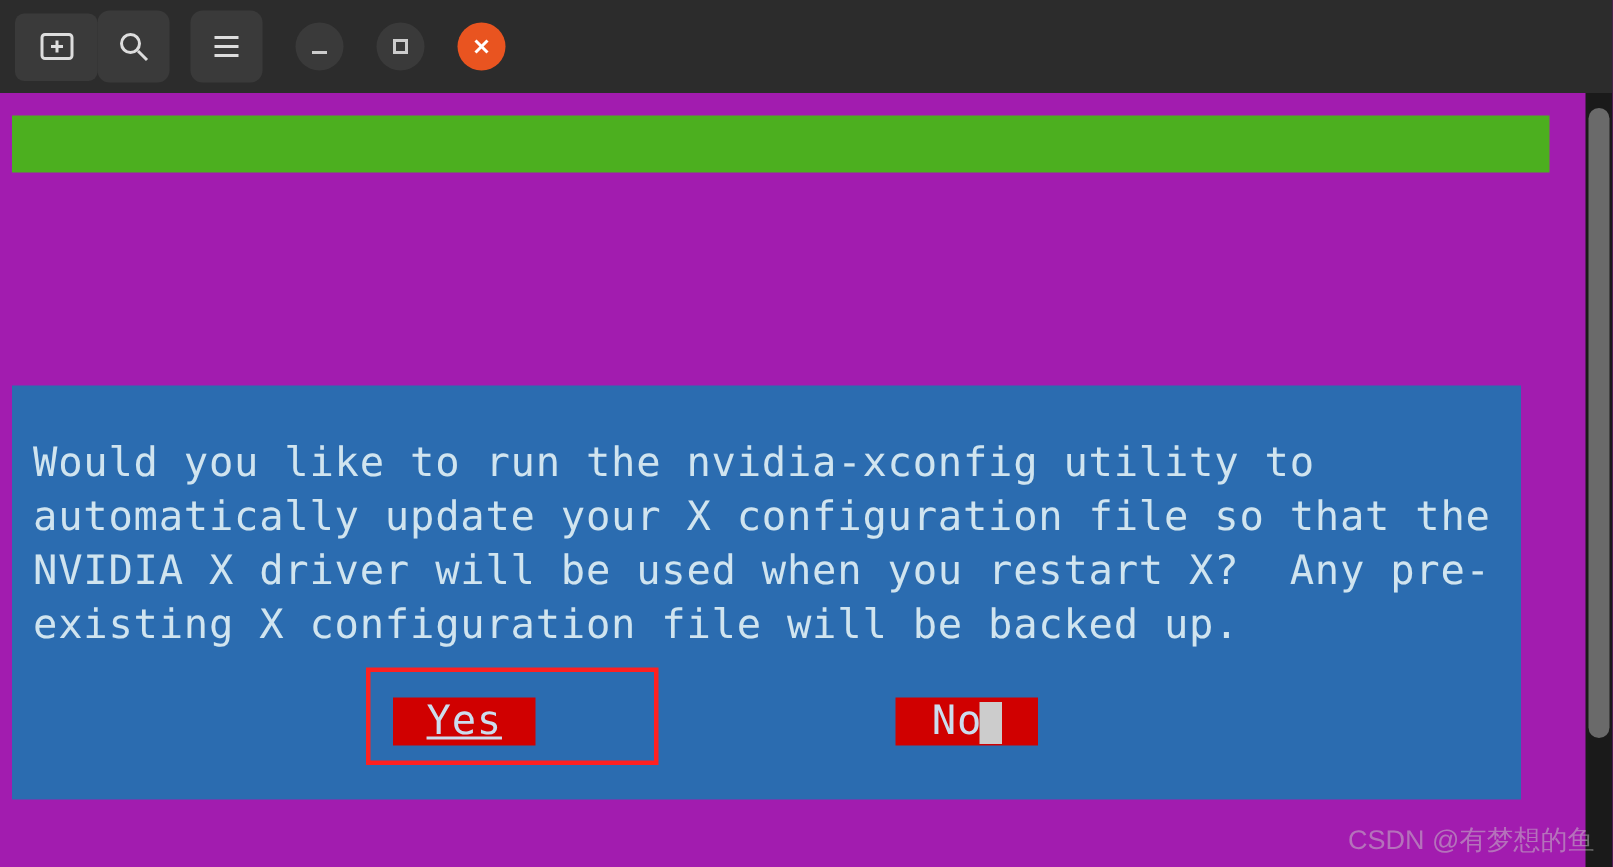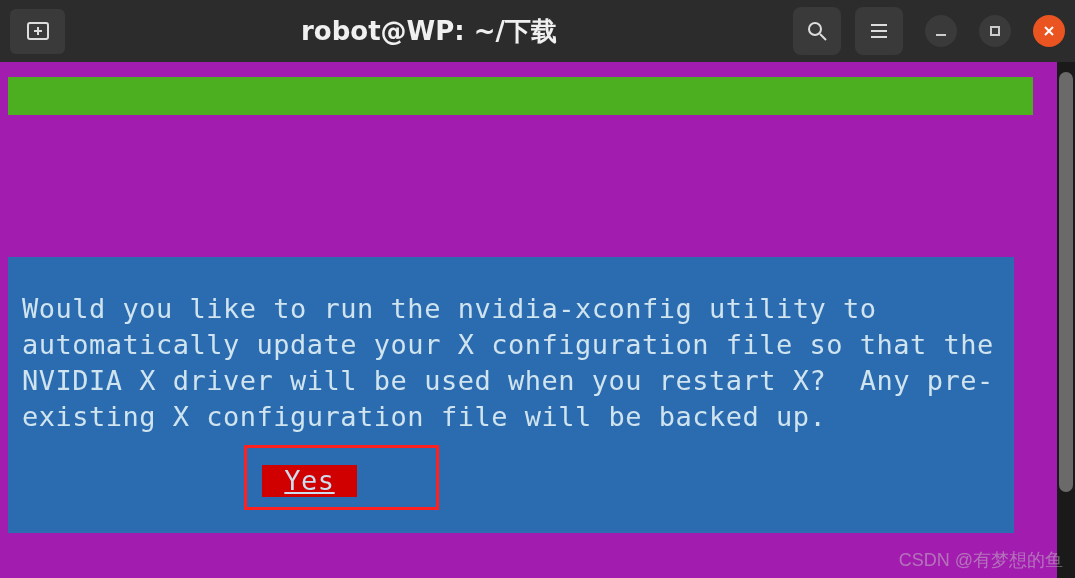--- a/index.html
+++ b/index.html
@@ -174,21 +174,20 @@
 <body>
 
 <div class="titlebar">
   <div class="titlebar-left" title="New Tab">
     <svg width="26" height="22" viewBox="0 0 26 22" fill="none" stroke="#ddd" stroke-width="2">
       <rect x="3" y="3" width="20" height="16" rx="2"></rect>
       <line x1="13" y1="7" x2="13" y2="15"></line>
       <line x1="9" y1="11" x2="17" y2="11"></line>
     </svg>
   </div>
-  <div class="title-text">robot@WP: ~/下载</div>
   <div class="titlebar-right">
     <div class="tb-btn" title="Search">
       <svg width="22" height="22" viewBox="0 0 22 22" fill="none" stroke="#ddd" stroke-width="2">
         <circle cx="9" cy="9" r="6"></circle>
         <line x1="14" y1="14" x2="20" y2="20"></line>
       </svg>
     </div>
     <div class="tb-btn" title="Menu">
       <svg width="20" height="16" viewBox="0 0 20 16" stroke="#ddd" stroke-width="2">
         <line x1="2" y1="2" x2="18" y2="2"></line>
@@ -218,20 +217,21 @@
 <div class="terminal-area">
   <div class="green-bar"></div>
 
   <div class="dialog">
     <div class="dialog-text">Would you like to run the nvidia-xconfig utility to automatically update your X configuration file so that the NVIDIA X driver will be used when you restart X?  Any pre-existing X configuration file will be backed up.</div>
     <div class="dialog-buttons">
       <div class="dlg-btn-wrap">
         <div class="highlight-rect"></div>
         <span class="dlg-btn selected">Yes</span>
       </div>
+      <span class="dlg-btn no"><span>No</span><span class="cursor-block"></span></span>
     </div>
   </div>
 
   <div class="scrollbar">
     <div class="scrollbar-thumb"></div>
   </div>
 </div>
 
 <div class="watermark">CSDN @有梦想的鱼</div>
 

